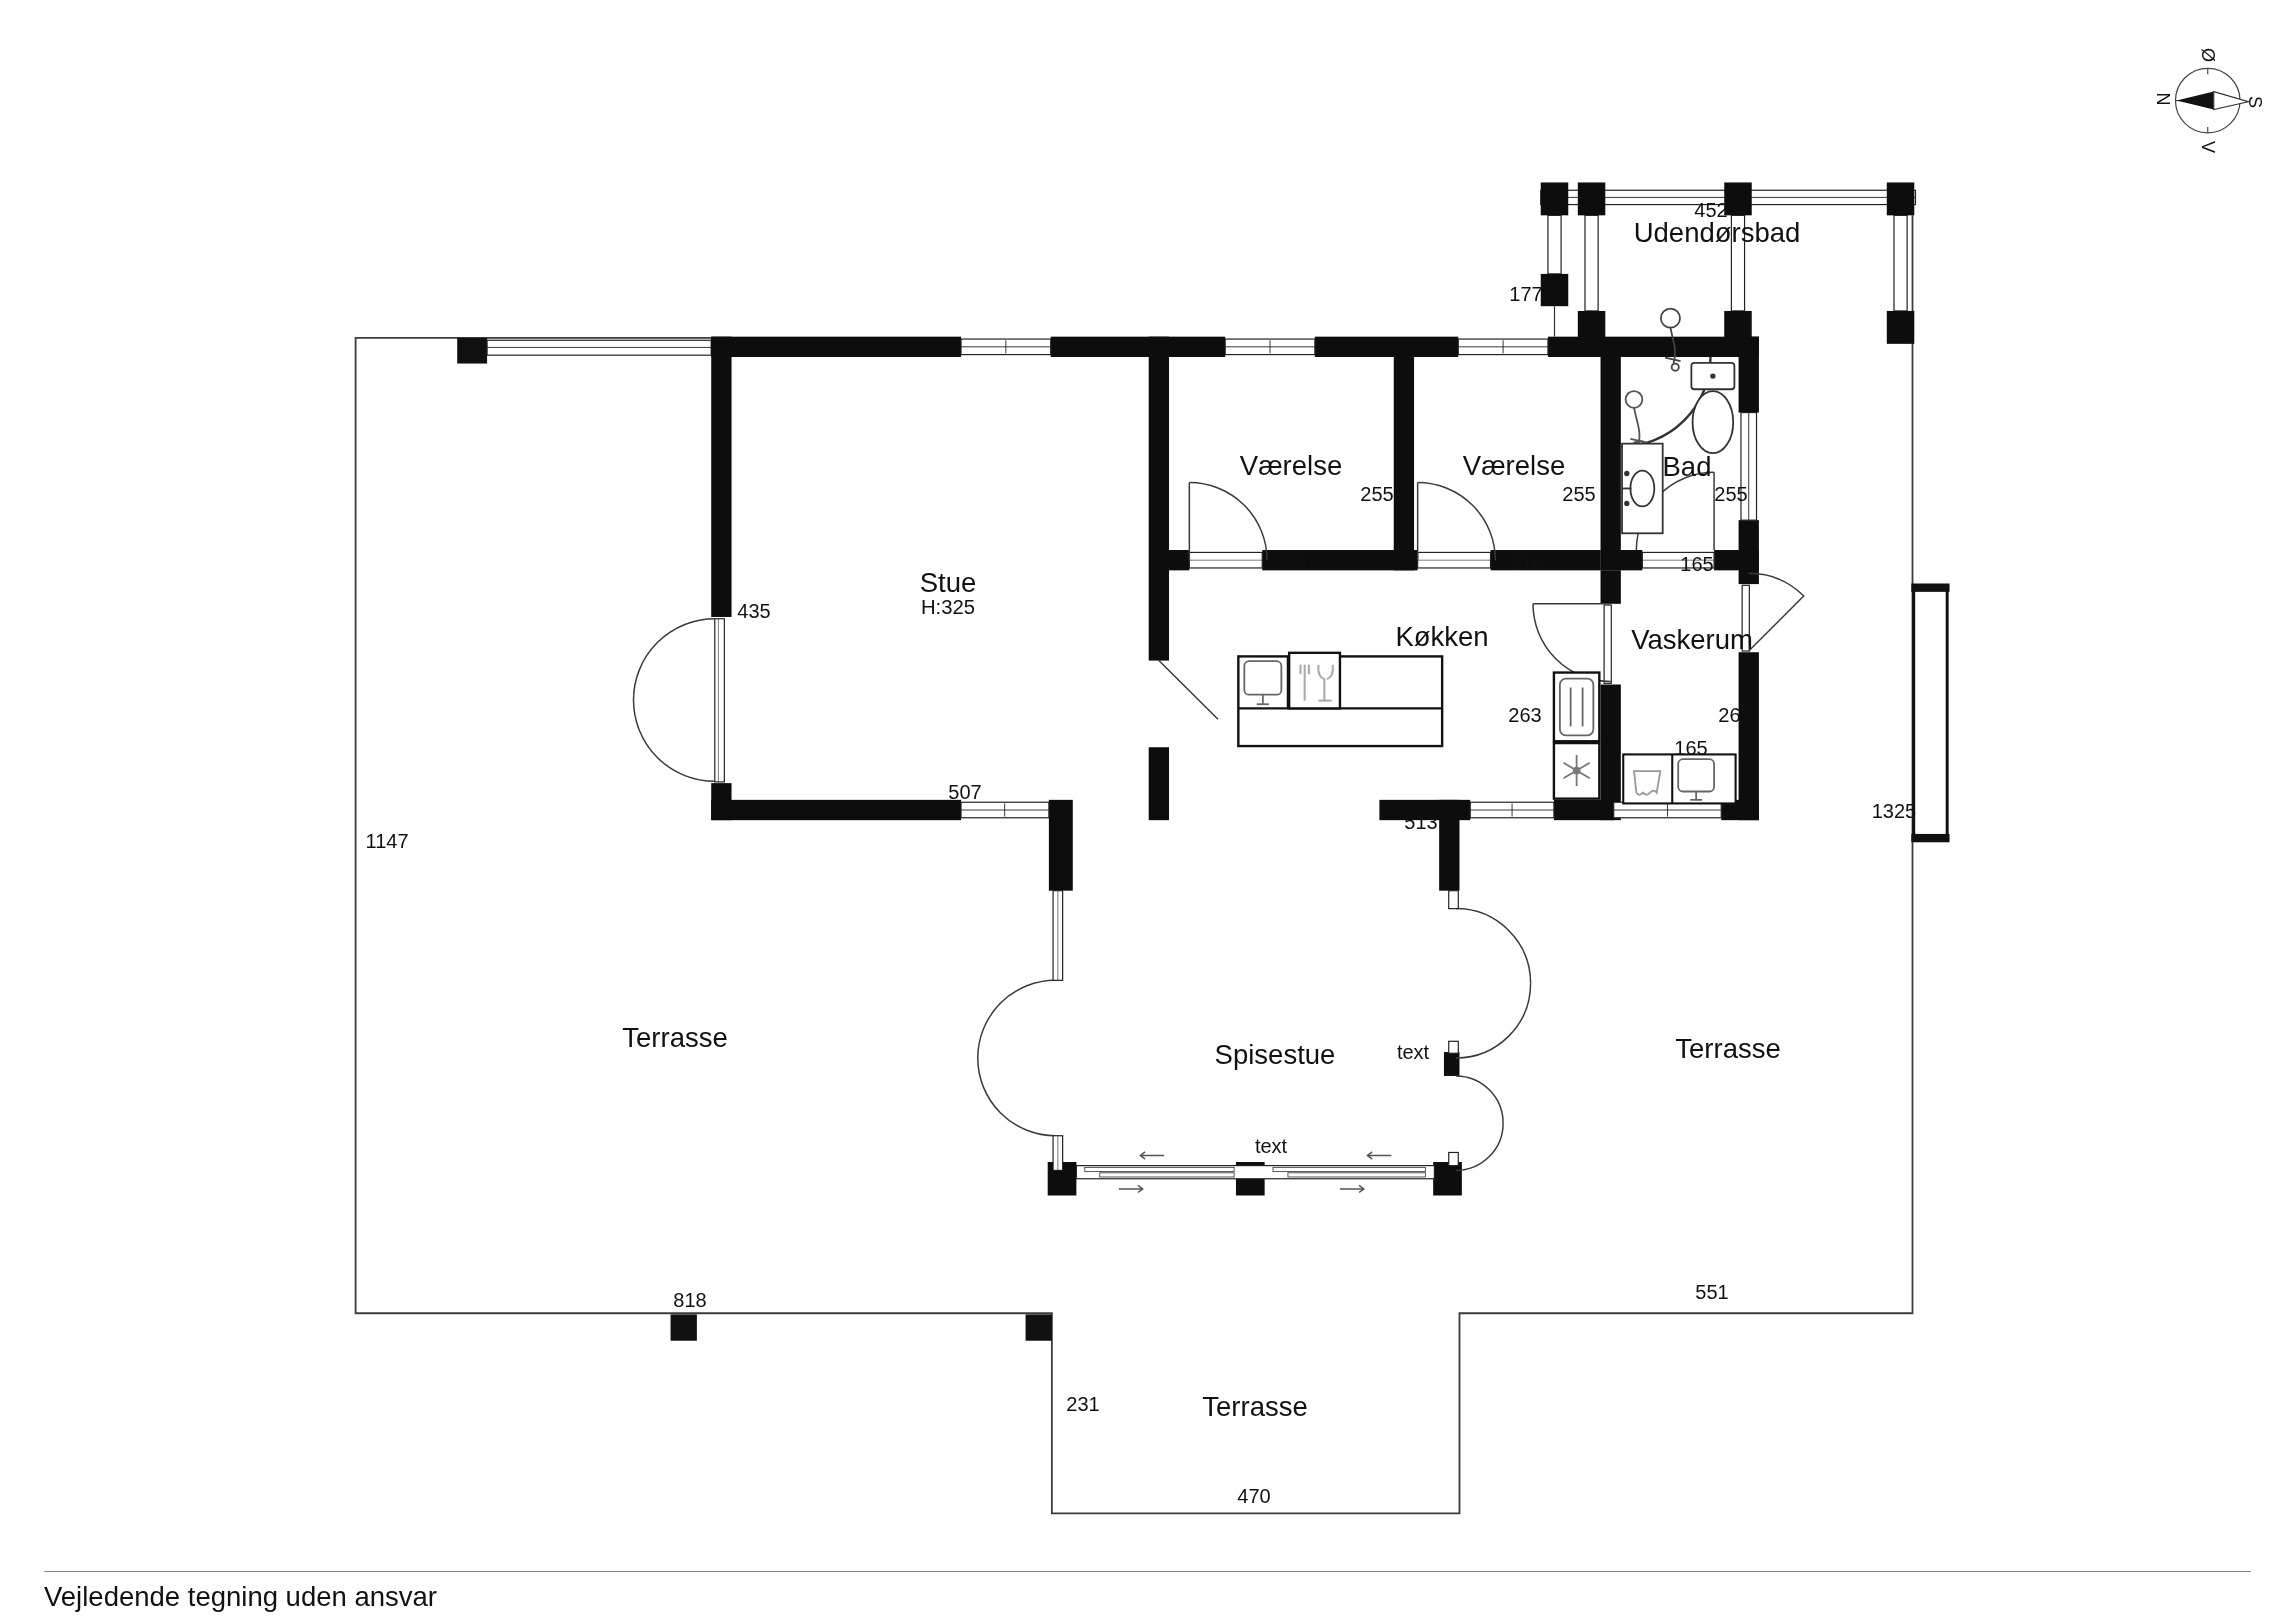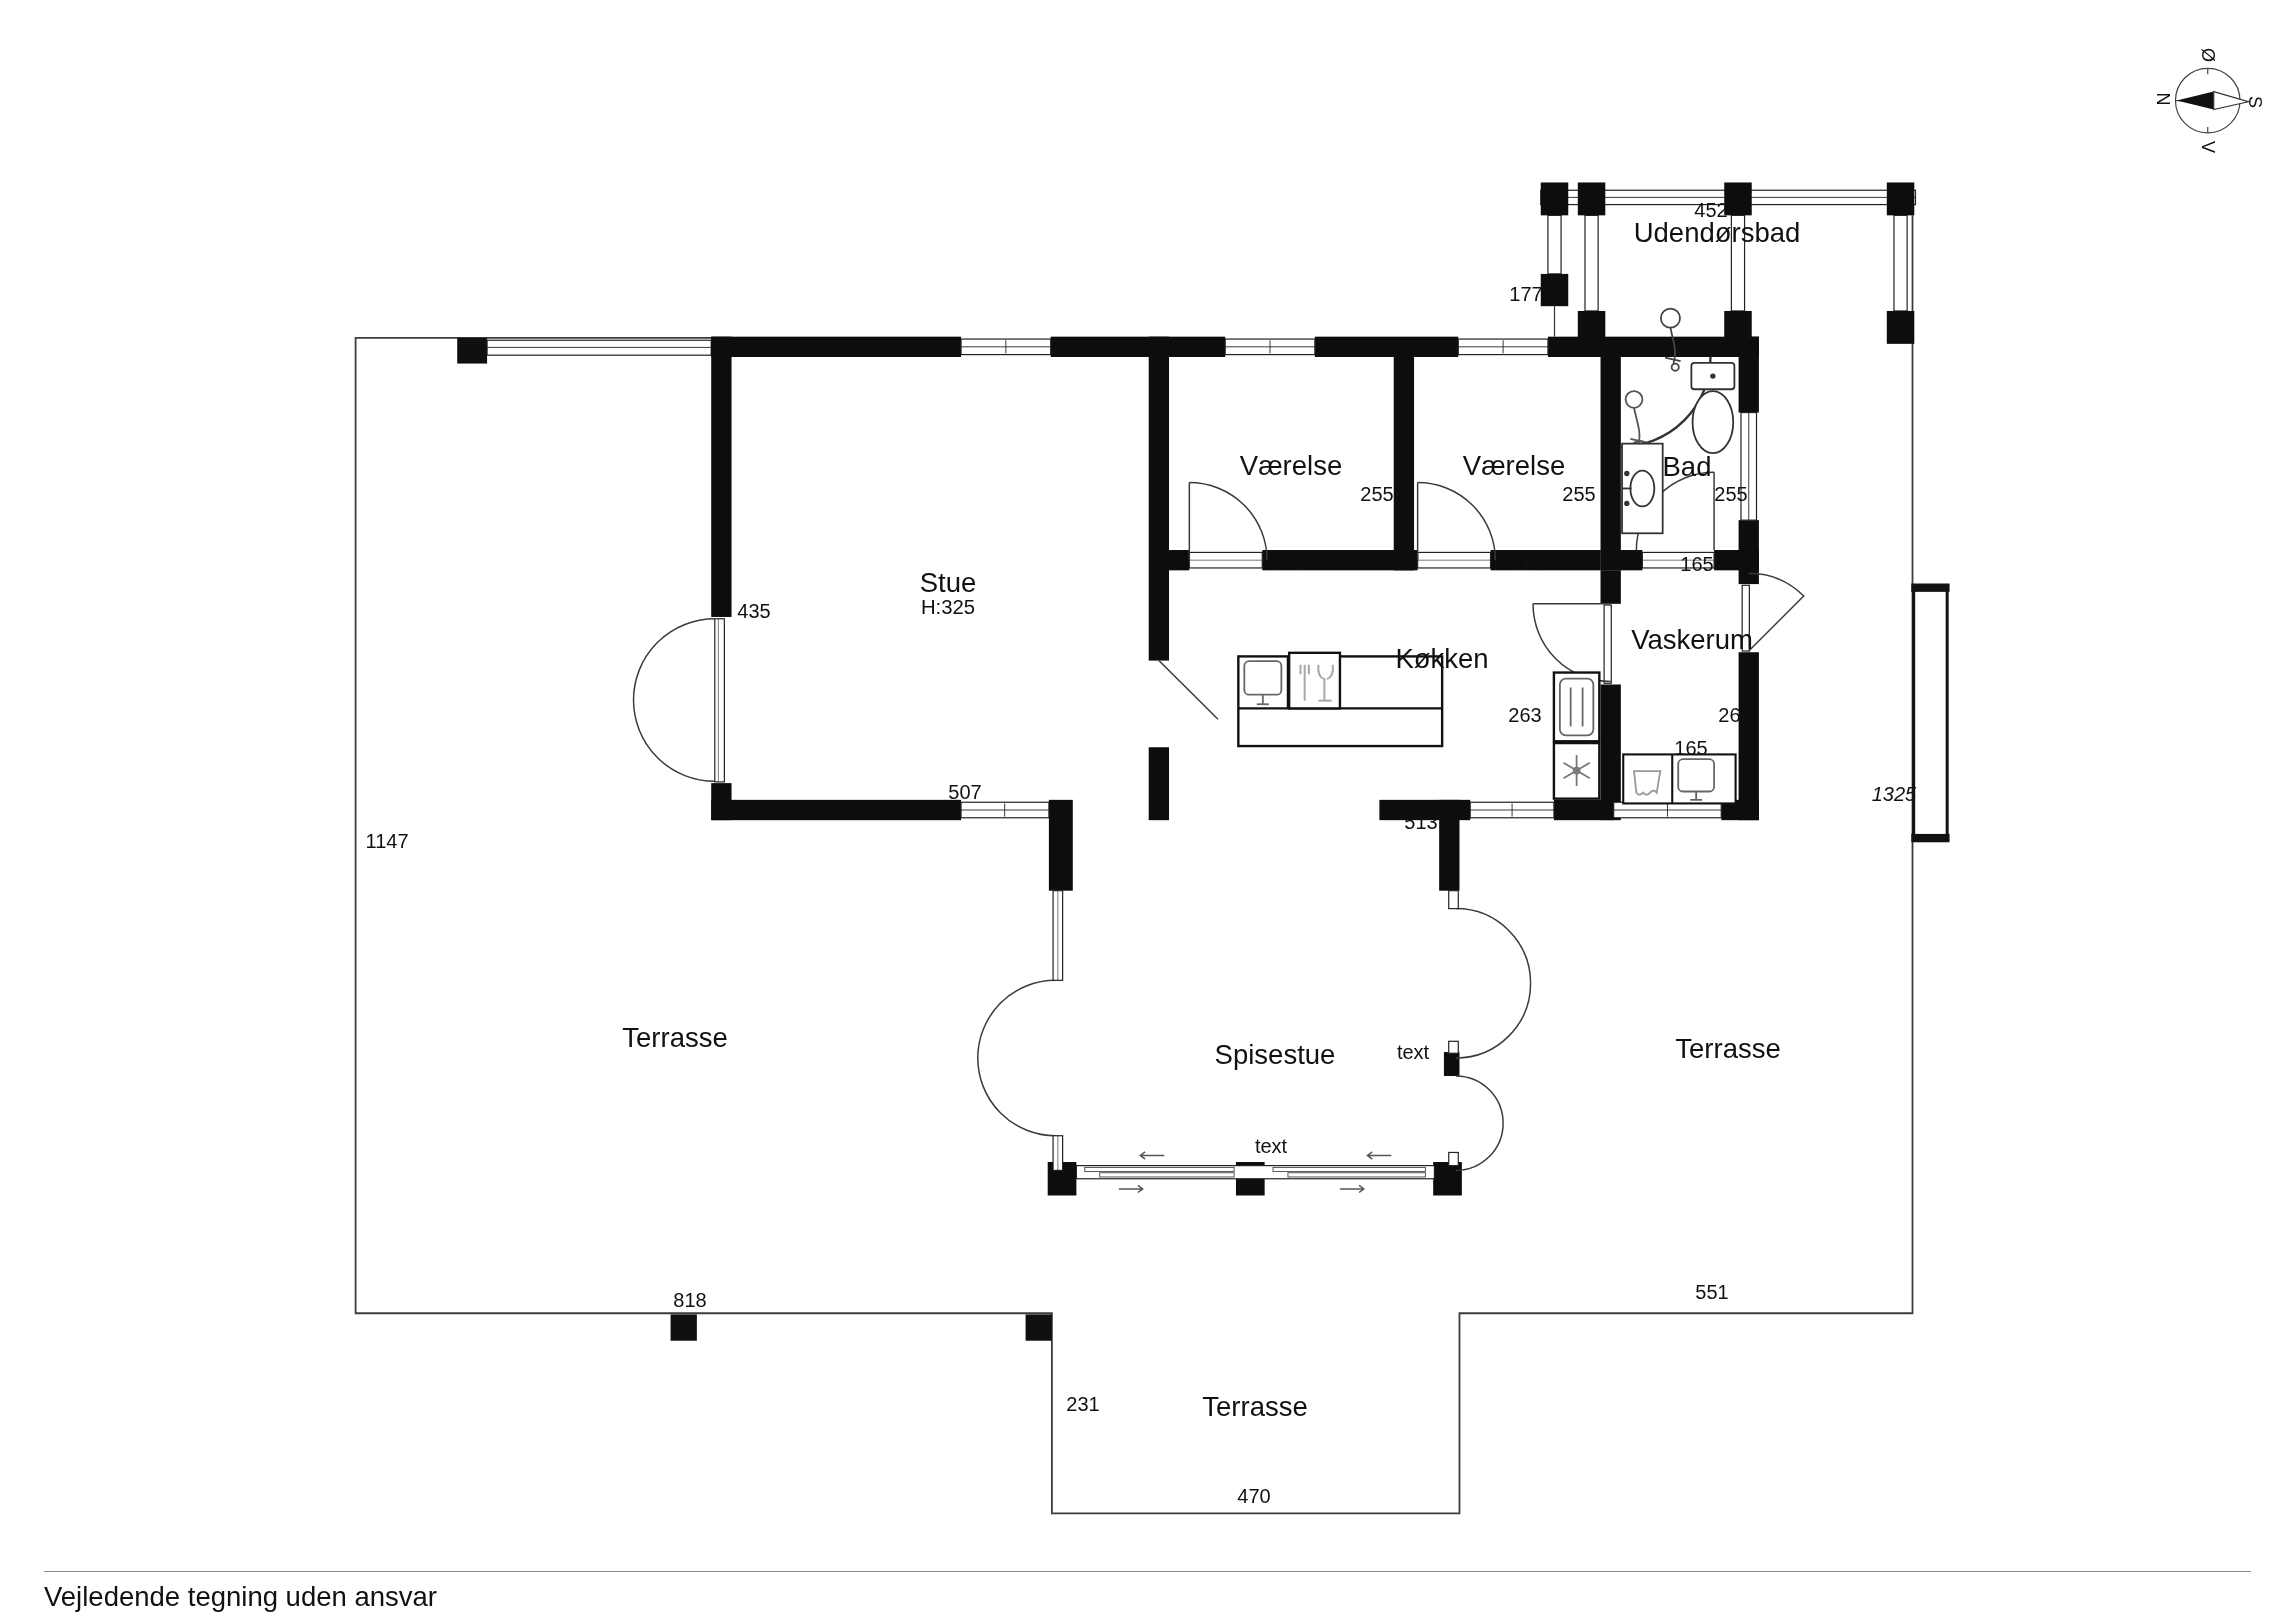--- a/index.html
+++ b/index.html
@@ -336,21 +336,21 @@
 <div class="lbl dim" style="left:1290px;top:563px;">285</div>
 
 <div class="lbl room" style="left:1514px;top:466px;">Værelse</div>
 <div class="lbl dim" style="left:1579px;top:494px;">255</div>
 <div class="lbl dim" style="left:1526px;top:563px;">216</div>
 
 <div class="lbl room" style="left:1687px;top:467px;">Bad</div>
 <div class="lbl dim" style="left:1731px;top:494px;">255</div>
 <div class="lbl dim" style="left:1697px;top:564px;">165</div>
 
-<div class="lbl room" style="left:1442px;top:659px;">Køkken</div>
+<div class="lbl room" style="left:1442px;top:637px;">Køkken</div>
 <div class="lbl dim" style="left:1525px;top:715px;">263</div>
 
 <div class="lbl room" style="left:1692px;top:640px;">Vaskerum</div>
 <div class="lbl dim" style="left:1735px;top:715px;">263</div>
 <div class="lbl dim" style="left:1691px;top:748px;">165</div>
 
 <div class="lbl room" style="left:1275px;top:1055px;">Spisestue</div>
 <div class="lbl dim" style="left:1413px;top:1052px;">text</div>
 <div class="lbl dim" style="left:1271px;top:1146px;">text</div>
 
@@ -363,21 +363,21 @@
 <div class="lbl room" style="left:1255px;top:1407px;">Terrasse</div>
 
 <div class="lbl dim" style="left:754px;top:611px;">435</div>
 <div class="lbl dim" style="left:965px;top:792px;">507</div>
 <div class="lbl dim" style="left:1421px;top:794px;margin-top:28px;">513</div>
 <div class="lbl dim" style="left:387px;top:841px;">1147</div>
 <div class="lbl dim" style="left:690px;top:1300px;">818</div>
 <div class="lbl dim" style="left:1688px;top:1292px;margin-left:24px;">551</div>
 <div class="lbl dim" style="left:1083px;top:1404px;text-align:right;">231</div>
 <div class="lbl dim" style="left:1254px;top:1496px;">470</div>
-<div class="lbl dim" style="left:1894px;top:794px;font-style:italic;">1325</div>
+<div class="lbl dim" style="left:1894px;top:811px;">1325</div>
 
 <div class="lbl compass-letter" style="left:2208px;top:55px;">Ø</div>
 <div class="lbl compass-letter" style="left:2255px;top:102px;">S</div>
 <div class="lbl compass-letter" style="left:2208px;top:147px;">V</div>
 <div class="lbl compass-letter" style="left:2163px;top:99px;">N</div>
 
 <div id="footer-line"></div>
 <div id="footer-text">Vejledende tegning uden ansvar</div>
 
 </div>

